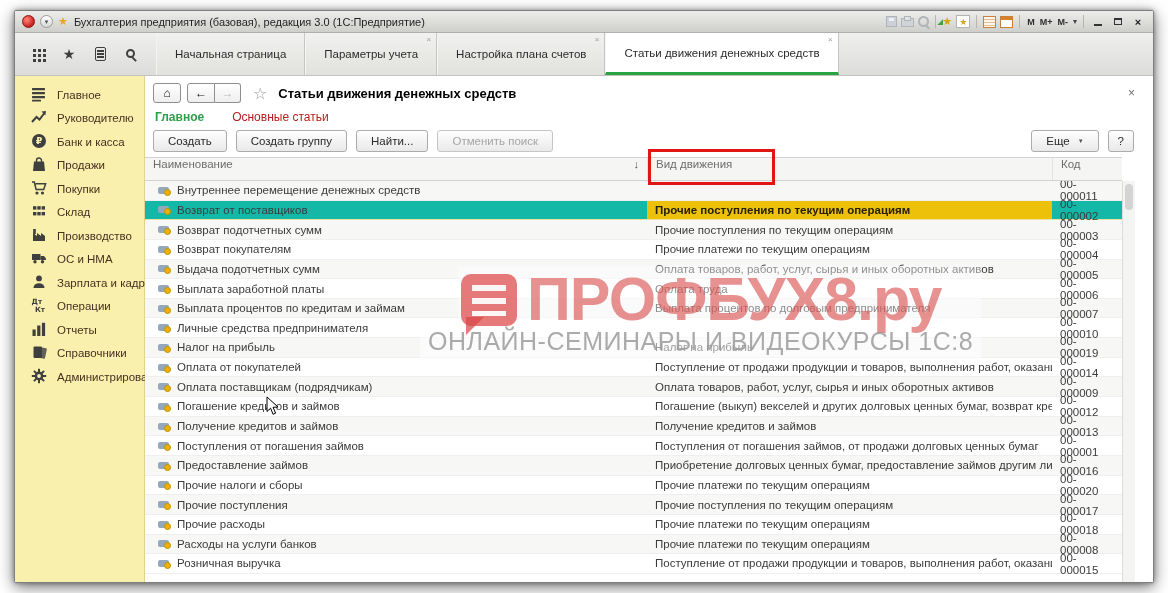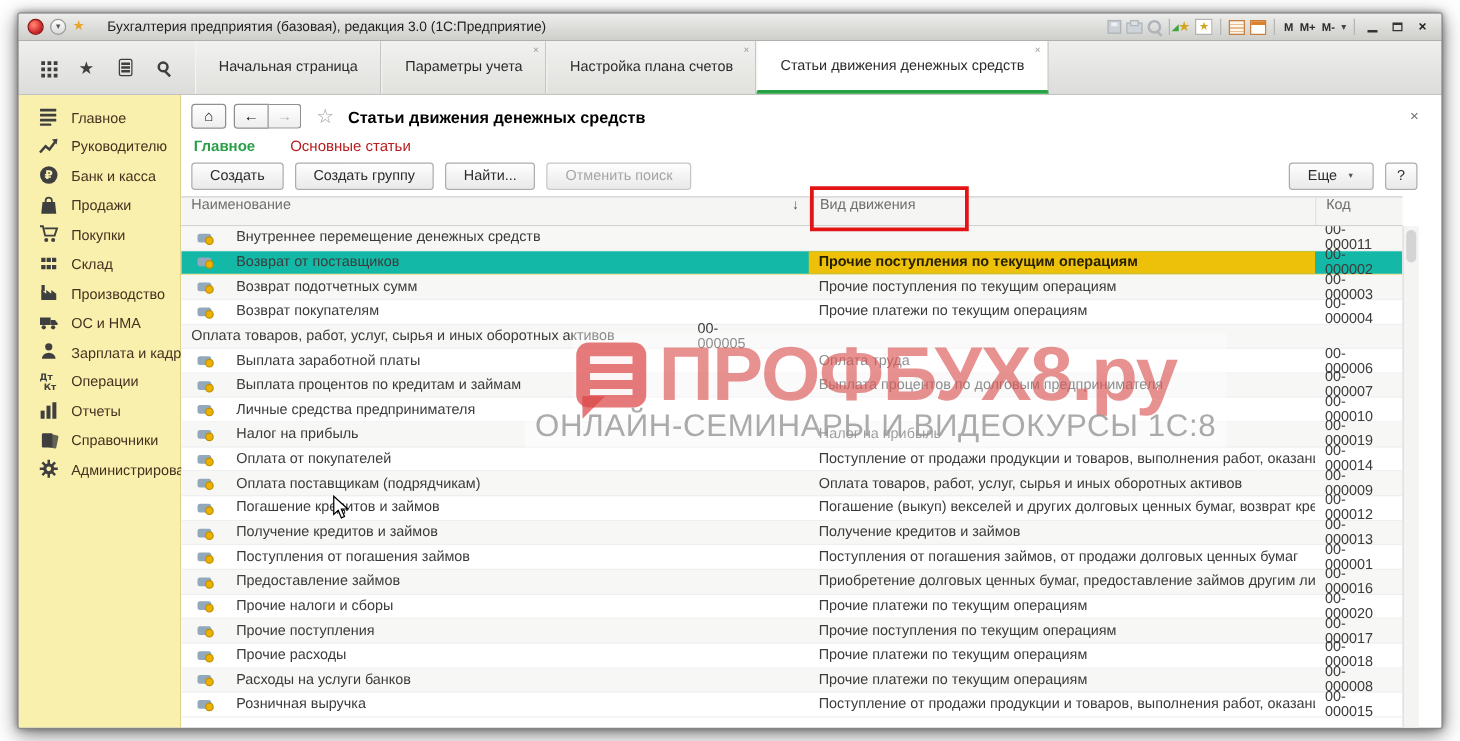--- a/index.html
+++ b/index.html
@@ -9,21 +9,21 @@
     border:1px solid #7e7e7e;border-radius:2px;display:flex;flex-direction:column;
     box-shadow:0 4px 16px rgba(0,0,0,.55),0 0 5px rgba(0,0,0,.35)}
   
   .titlebar{height:22px;flex:0 0 auto;background:linear-gradient(#EDEDEB,#CECECB);
     border-bottom:1px solid #B0B0AE;display:flex;align-items:center;gap:5px;padding:0 7px}
   .tb-logo{width:13px;height:13px;border-radius:50%;border:1px solid #8E1414;
     background:radial-gradient(circle at 35% 35%,#FF7A6B 10%,#C42020 70%)}
   .tb-drop{width:13px;height:13px;border-radius:50%;border:1px solid #9A9A9A;color:#555;
     background:linear-gradient(#FFF,#D8D8D8);font-size:7px;line-height:11px;text-align:center}
   .tb-star{color:#E9A62C;font-size:11px;line-height:13px}
-  .tb-title{font-size:11px;color:#1F1F1F;margin-left:13px;flex:1;white-space:nowrap;overflow:hidden}
+  .tb-title{font-size:11px;color:#1F1F1F;margin-left:1px;flex:1;white-space:nowrap;overflow:hidden}
   .tb-right{display:flex;align-items:center;gap:4px}
   .sep{width:1px;height:13px;background:#B5B5B3;margin:0 2px}
   .ti{display:inline-flex;align-items:center;justify-content:center;position:relative}
   .t-save{width:11px;height:11px;background:#CBD1D6;border:1px solid #ADB3B8}
   .t-save::before{content:"";position:absolute;top:1px;left:2px;right:2px;height:3px;background:#EDF1F4}
   .t-print{width:13px;height:9px;background:#CFD4D8;border:1px solid #B0B5B9;margin-top:2px}
   .t-print::before{content:"";position:absolute;top:-3px;left:2px;right:2px;height:3px;background:#DDE1E4;border:1px solid #B0B5B9}
   .t-preview{width:11px;height:11px;border:2px solid #AEB4B9;border-radius:50%}
   .t-preview::after{content:"";position:absolute;right:-3px;bottom:-3px;width:5px;height:2px;background:#AEB4B9;transform:rotate(45deg)}
   .t-addfav::before{content:"★";font-size:11px;color:#D3A41F}
@@ -90,21 +90,21 @@
   .thead{height:24px;flex:0 0 auto;background:#F5F5F4;border-top:1px solid #D2D2D2;border-bottom:1px solid #D2D2D2;
     display:flex;align-items:center;font-size:11.5px;color:#6E6E6E}
   .th{padding:0 8px;height:100%;display:flex;align-items:flex-start}
   .th-name{flex:1;justify-content:space-between}
   .sort{color:#555;font-size:11px}
   .th-type{width:405px;border-left:1px solid #E2E2E2}
   .th-code{width:70px;border-left:1px solid #E2E2E2}
   .tbody{flex:1;overflow:hidden}
   .trow{height:19.65px;display:flex;align-items:stretch;font-size:11.5px;color:#3B3B3B;border-bottom:1px solid #EFEFEF;cursor:pointer}
   .trow:nth-child(odd){background:#F7F7F6}
-  .c-name{flex:1;display:flex;align-items:center;gap:20px;padding:0 8px 0 13px;overflow:hidden;white-space:nowrap}
+  .c-name{flex:1;display:flex;align-items:center;gap:8px;padding:0 8px 0 13px;overflow:hidden;white-space:nowrap}
   .c-type{width:405px;padding:0 8px;display:flex;align-items:center;overflow:hidden;white-space:nowrap}
   .c-code{width:70px;padding:0 8px;display:flex;align-items:center}
   .trow.sel{background:#14b8a6;border-color:#EFE2A0}
   .trow.sel .c-type{background:#EDC00A;font-weight:bold;color:#262000}
   .row-ico{width:11px;height:7px;background:#93A9BB;border-radius:2px;position:relative;flex:0 0 11px}
   .row-ico::after{content:"";position:absolute;right:-2px;bottom:-2px;width:5px;height:5px;border-radius:50%;
     background:#EDB200;border:1px solid #C08F00}
   .vscroll{position:absolute;right:0;top:24px;bottom:0;width:13px;background:#F4F4F3;border-left:1px solid #DCDCDC}
   .vthumb{position:absolute;left:2px;right:2px;top:3px;height:26px;background:#D4D4D4;border-radius:5px}
   
@@ -370,20 +370,24 @@
             </div>
             <div class="trow">
               <div class="c-name">
                 <span class="row-ico"></span>
                 <span>Возврат покупателям</span>
               </div>
               <div class="c-type">Прочие платежи по текущим операциям</div>
               <div class="c-code">00-000004</div>
             </div>
             <div class="trow">
+              <div class="c-name">
+                <span class="row-ico"></span>
+                <span>Выдача подотчетных сумм</span>
+              </div>
               <div class="c-type">Оплата товаров, работ, услуг, сырья и иных оборотных активов</div>
               <div class="c-code">00-000005</div>
             </div>
             <div class="trow">
               <div class="c-name">
                 <span class="row-ico"></span>
                 <span>Выплата заработной платы</span>
               </div>
               <div class="c-type">Оплата труда</div>
               <div class="c-code">00-000006</div>

